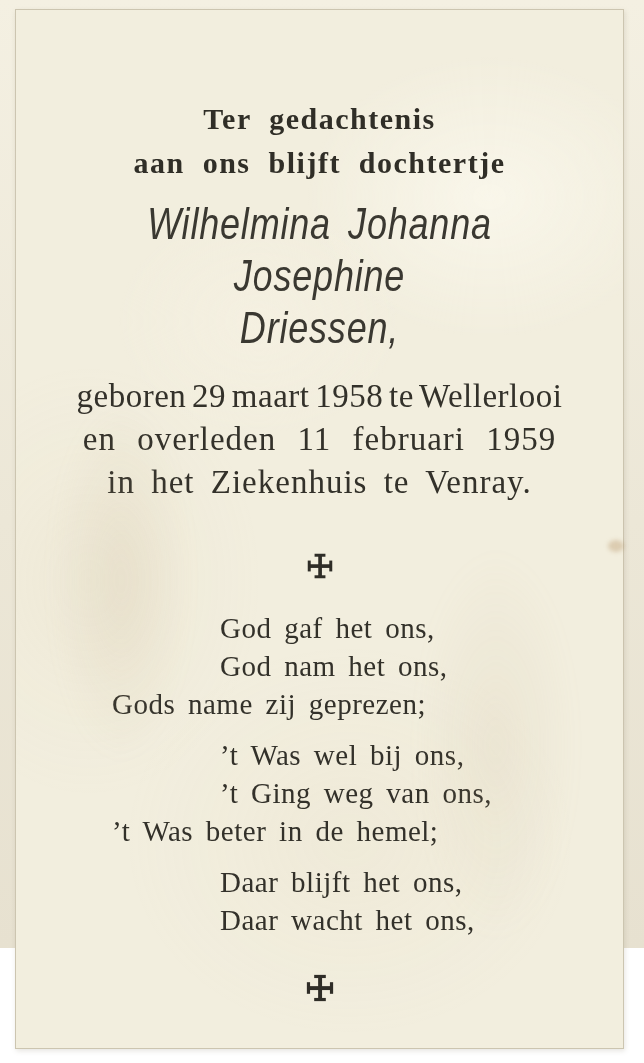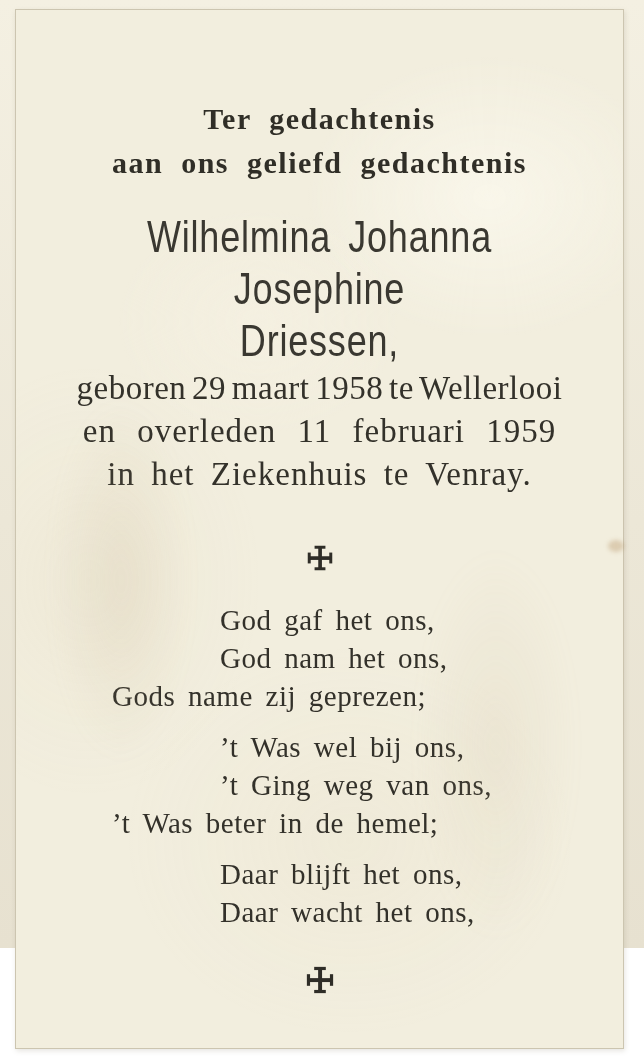--- a/index.html
+++ b/index.html
@@ -61,34 +61,34 @@
   .hdr-line {
     font-size: 30px;
     line-height: 36px;
     font-weight: bold;
     letter-spacing: 1.5px;
     word-spacing: 9px;
     color: #302e27;
   }
   .hdr-line2 { margin-top: 8px; }
 
-  .name-block { margin-top: 30px; }
+  .name-block { margin-top: 17px; font-style: italic; }
   .name-line {
     font-family: "Liberation Sans", sans-serif;
     font-size: 45px;
     line-height: 52px;
     font-weight: normal;
     letter-spacing: 1px;
     word-spacing: 8px;
     color: #3a3831;
     transform: scaleX(0.80);
     transform-origin: 50% 50%;
   }
 
-  .dates-block { }
+  .dates-block { margin-top: 21px; }
   .date-line {
     font-size: 33px;
     line-height: 43px;
     color: #33312a;
   }
   .date-line1 { word-spacing: -3px; letter-spacing: 0.5px; }
   .date-line2 { word-spacing: 12px; letter-spacing: 1px; }
   .date-line3 { word-spacing: 7px;  letter-spacing: 1px; }
 
   .cross-wrap { line-height: 0; }
@@ -110,21 +110,21 @@
   .out { margin-left: 96px; }
 </style>
 </head>
 <body>
 
 <div class="scan">
   <div class="card">
 
     <div class="header">
       <div class="hdr-line">Ter gedachtenis</div>
-      <div class="hdr-line hdr-line2">aan ons geliefd gedachtenis</div>
+      <div class="hdr-line hdr-line2">aan ons blijft dochtertje</div>
     </div>
 
     <div class="name-block">
       <div class="name-line">Wilhelmina Johanna Josephine</div>
       <div class="name-line">Driessen,</div>
     </div>
 
     <div class="dates-block">
       <div class="date-line date-line1">geboren 29 maart 1958 te Wellerlooi</div>
       <div class="date-line date-line2">en overleden 11 februari 1959</div>

